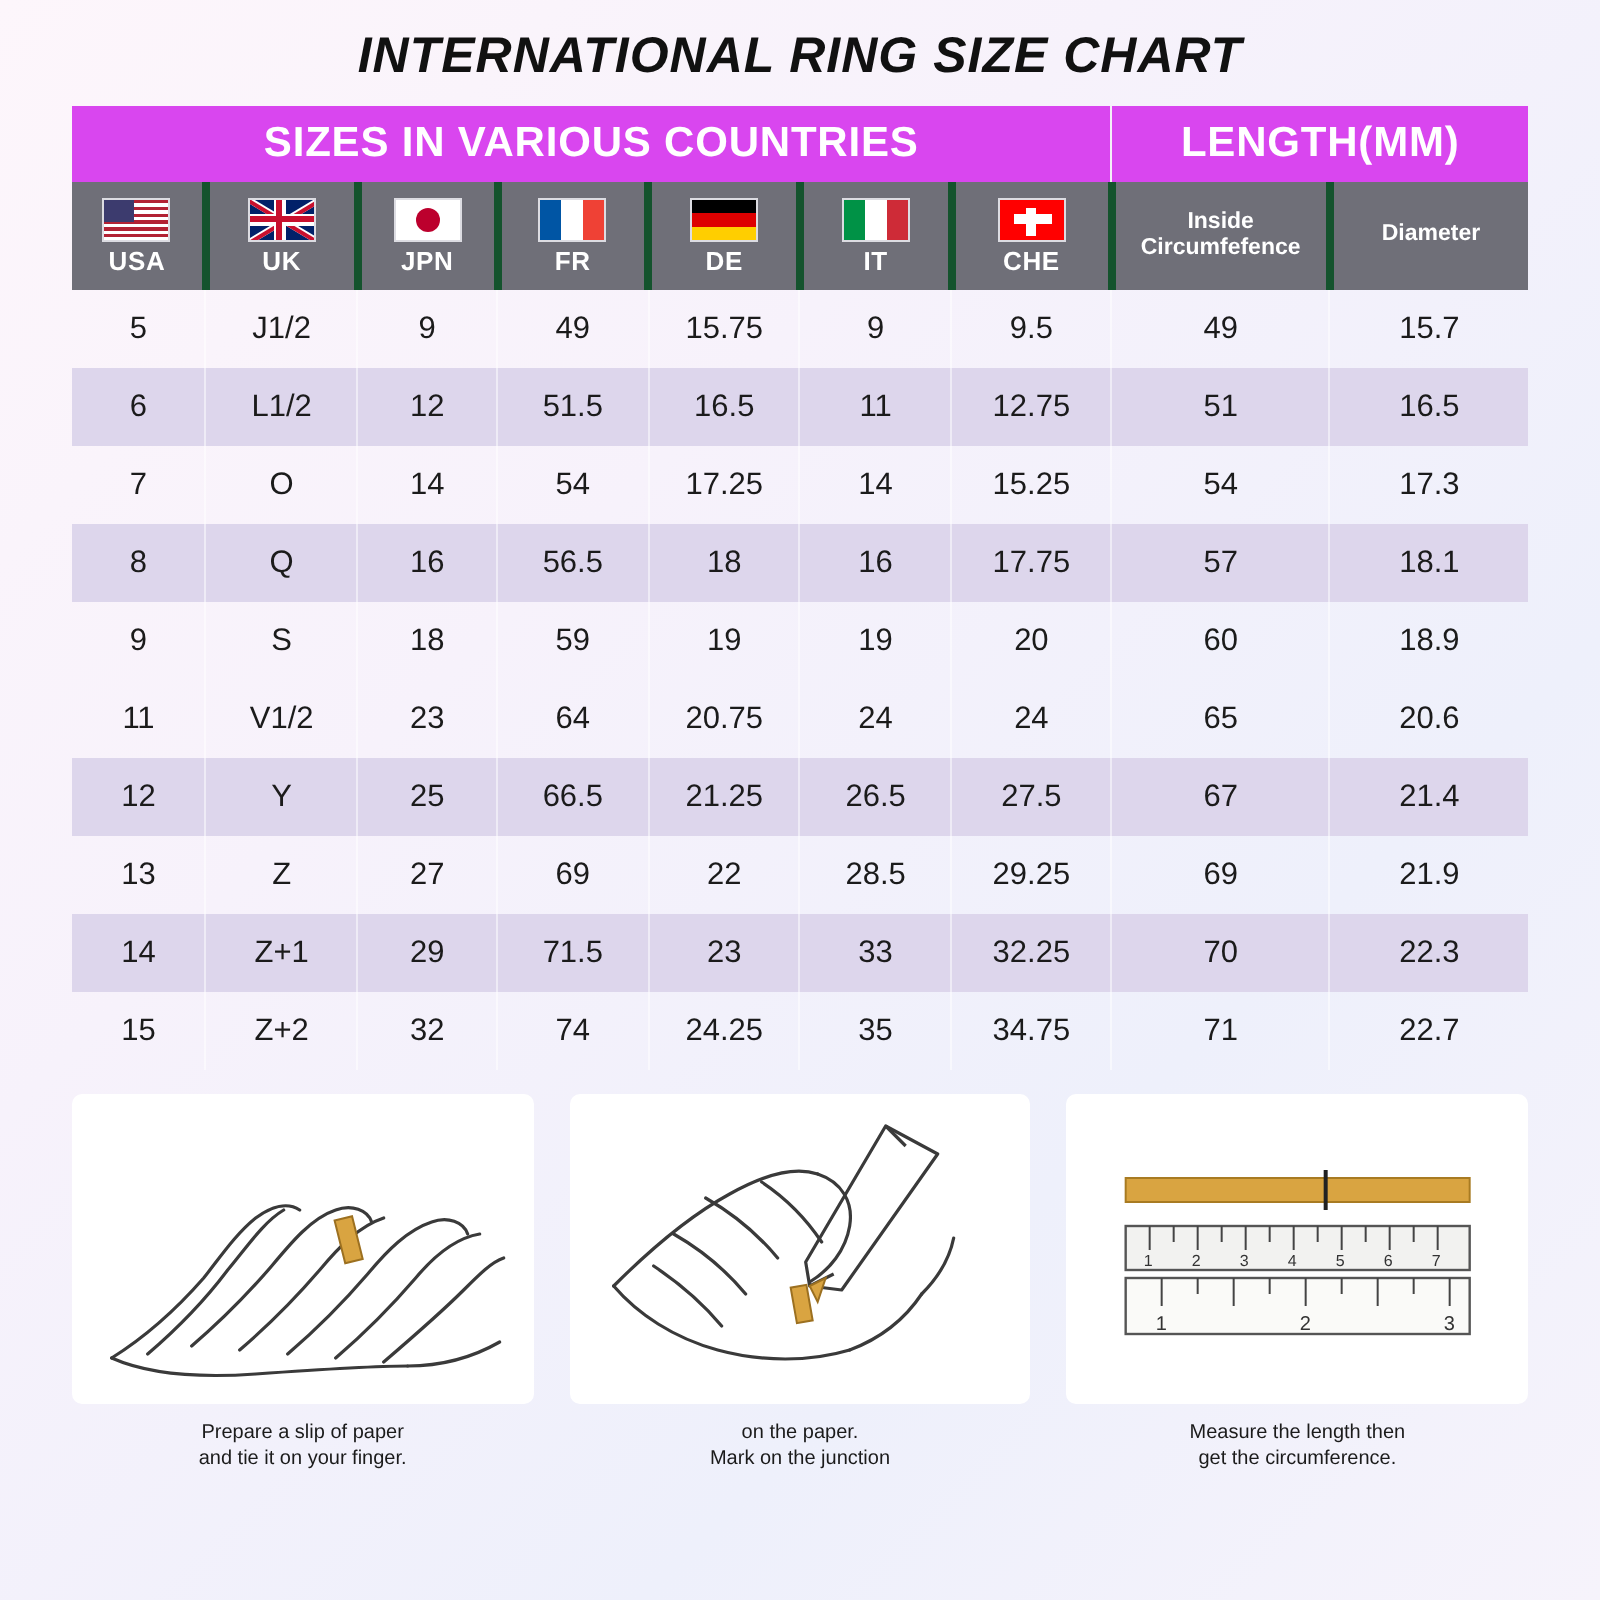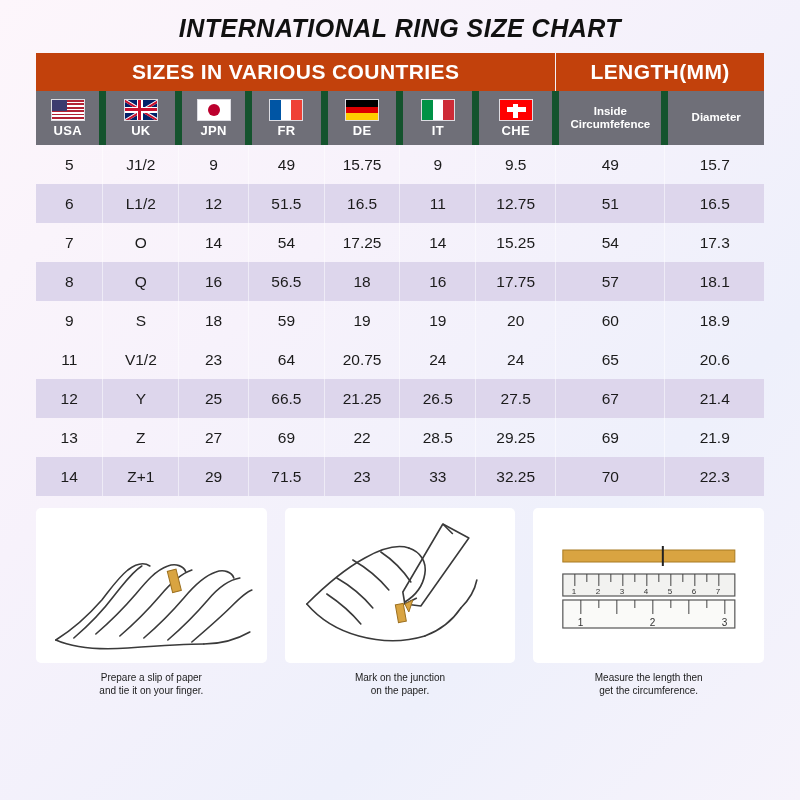--- a/index.html
+++ b/index.html
@@ -30,37 +30,37 @@
     padding-top: 14px;
     padding-bottom: 10px;
     color: #111;
   }
   table.size-table {
     width: 100%;
     border-collapse: collapse;
     table-layout: fixed;
   }
   .hdr-group td {
-    background: #c2410c;
+    background: #d946ef;
     color: #fff;
     font-size: 21px;
     font-weight: bold;
     text-align: center;
     height: 36px;
     letter-spacing: 0.4px;
     border-right: 1px solid #f3f0f7;
   }
   .hdr-group td:last-child { border-right: none; }
   .hdr-flags td {
     background: #6f6f78;
     color: #fff;
     text-align: center;
     height: 54px;
     vertical-align: middle;
-    border-right: 7px solid #14532d;
+    border-right: 4px solid #14532d;
     padding: 0;
   }
   .hdr-flags td:last-child { border-right: none; }
   .flag-cell-inner {
     display: flex;
     flex-direction: column;
     align-items: center;
     justify-content: space-between;
     gap: 2px;
   }
@@ -353,20 +353,31 @@
         <td>14</td>
         <td>Z+1</td>
         <td>29</td>
         <td>71.5</td>
         <td>23</td>
         <td>33</td>
         <td>32.25</td>
         <td>70</td>
         <td>22.3</td>
       </tr>
+      <tr class="odd">
+        <td>15</td>
+        <td>Z+2</td>
+        <td>32</td>
+        <td>74</td>
+        <td>24.25</td>
+        <td>35</td>
+        <td>34.75</td>
+        <td>71</td>
+        <td>22.7</td>
+      </tr>
     </tbody>
   </table>
 
   <div class="instructions">
 
     <div class="inst">
       <svg class="inst-figure" viewBox="0 0 215 155">
         <rect x="0" y="0" width="215" height="155" fill="#ffffff" rx="5"></rect>
         <g fill="none" stroke="#3a3a3a" stroke-width="1.6" stroke-linecap="round" stroke-linejoin="round">
           <path d="M12,132 C28,122 44,108 58,92 C66,82 74,70 84,62 C92,56 100,54 106,58"></path>
@@ -406,22 +417,22 @@
         </g>
         <g stroke="#3a3a3a" stroke-width="1.6" fill="none" stroke-linejoin="round">
           <path d="M150,16 L176,30 L128,98 L112,96 L110,84 Z"></path>
           <path d="M112,96 L124,90"></path>
           <path d="M150,16 L160,26"></path>
         </g>
         <path d="M112,96 L120,92 L116,104 Z" fill="#d9a441" stroke="#9c7020" stroke-width="1"></path>
         <rect x="104" y="96" width="8" height="18" fill="#d9a441" stroke="#9c7020" stroke-width="1" transform="rotate(-10 108 105)"></rect>
       </svg>
       <div class="inst-caption">
+        <div>on the paper.</div>
         <div>Mark on the junction</div>
-        <div>on the paper.</div>
       </div>
     </div>
 
     <div class="inst">
       <svg class="inst-figure" viewBox="0 0 215 155">
         <rect x="0" y="0" width="215" height="155" fill="#ffffff" rx="5"></rect>
         <rect x="22" y="42" width="172" height="12" fill="#d9a441" stroke="#a87b22" stroke-width="1"></rect>
         <line x1="122" y1="38" x2="122" y2="58" stroke="#222" stroke-width="2"></line>
         <rect x="22" y="66" width="172" height="22" fill="#f2f2f0" stroke="#555" stroke-width="1.2"></rect>
         <g stroke="#444" stroke-width="1">

